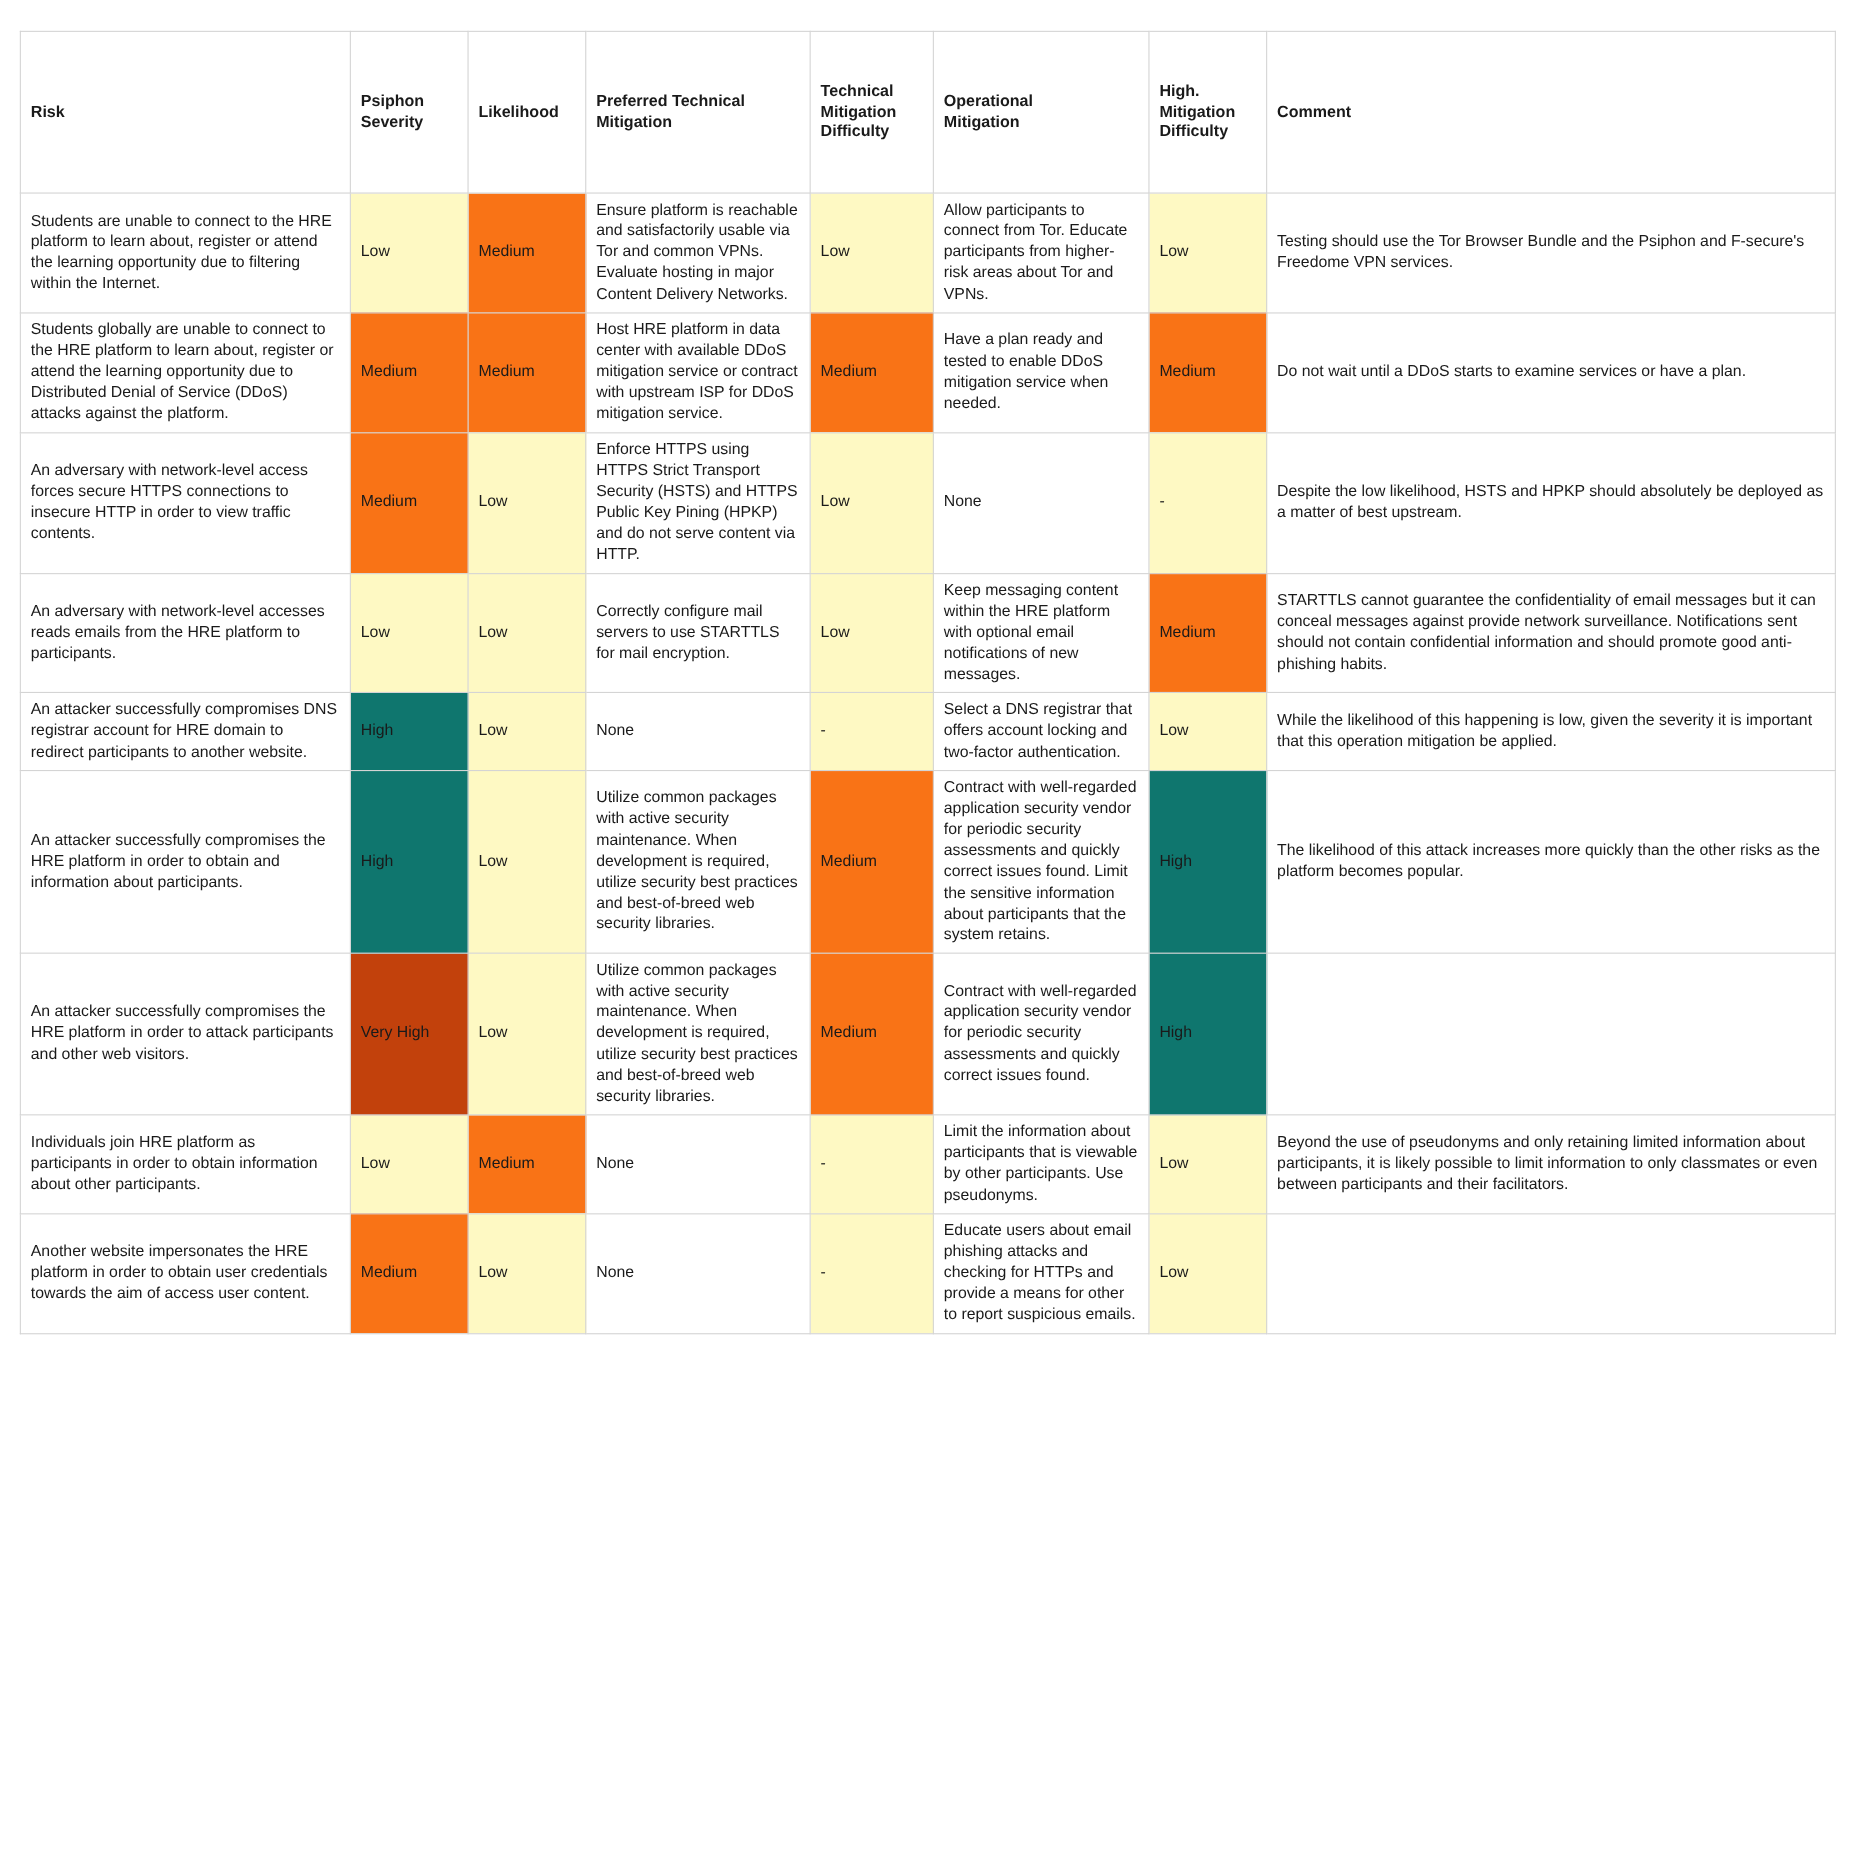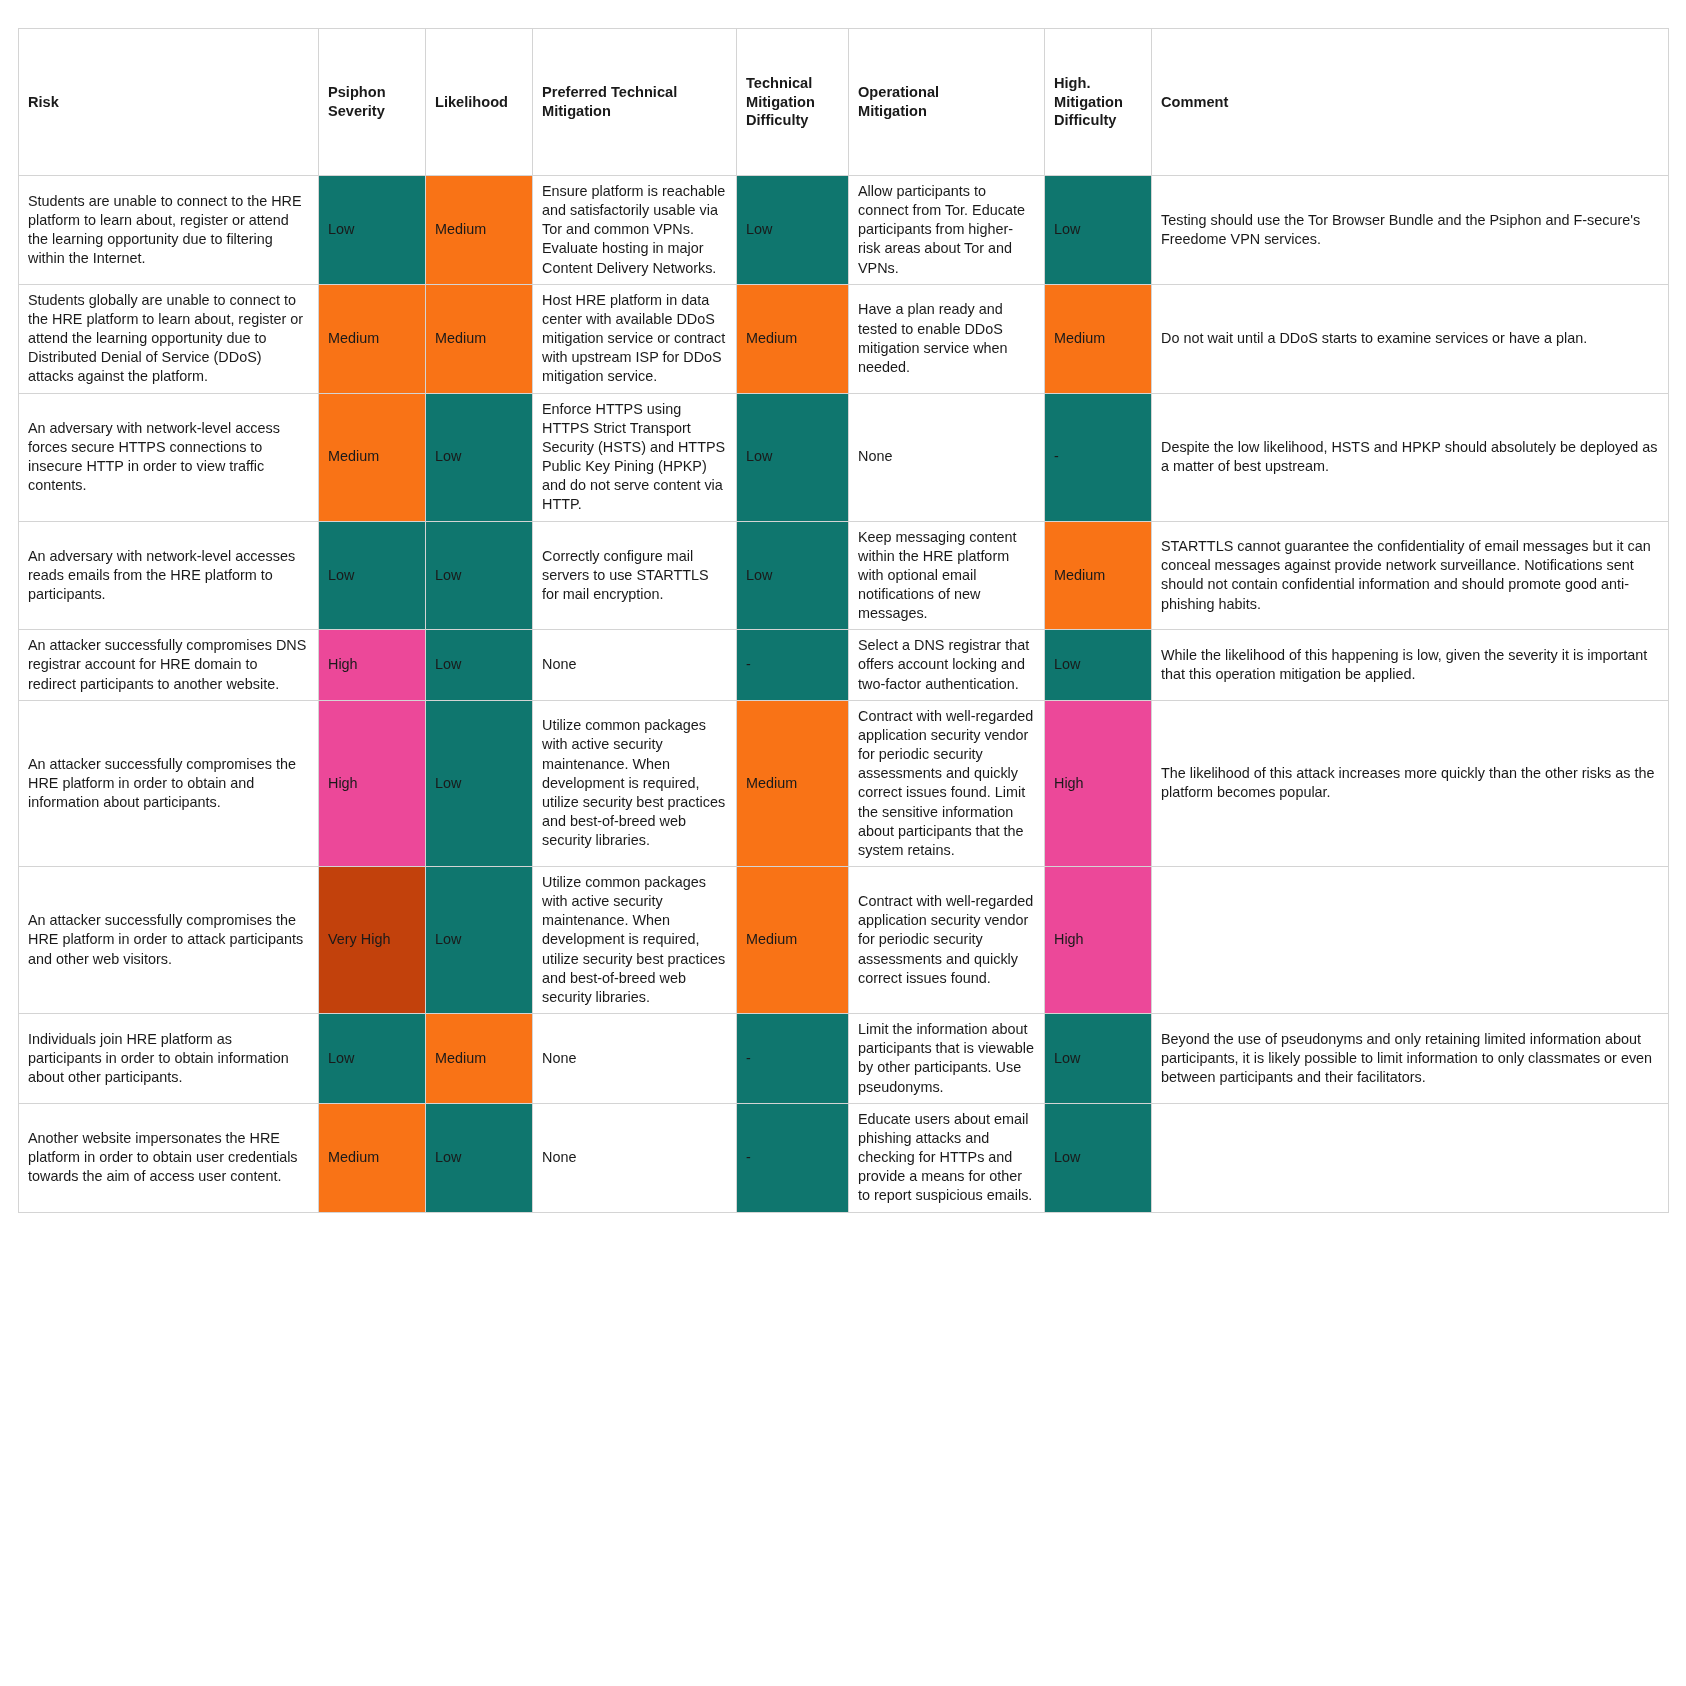--- a/index.html
+++ b/index.html
@@ -54,23 +54,23 @@
 
   th.center, td.center { text-align: center; }
 
   td.rating {
     text-align: center;
     white-space: nowrap;
     padding: 6px 2px;
   }
   
   td.fill-medium   { background: #f97316; }
-  td.fill-high     { background: #ec4899; }
+  td.fill-high     { background: #0f766e; }
   td.fill-veryhigh { background: #c2410c; }
-  td.fill-none     { background: #0f766e; }
+  td.fill-none     { background: #fef9c3; }
   .cell-text { display: block; }
 </style>
 </head>
 <body>
 
 <div id="sheet">
   <table class="risk-table">
     <colgroup>
       <col class="col-risk">
       <col class="col-sev">

